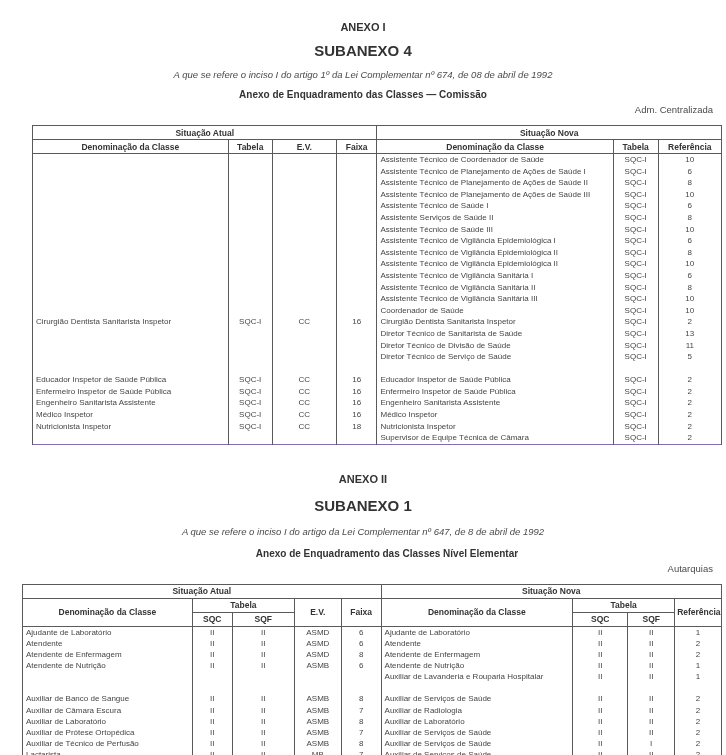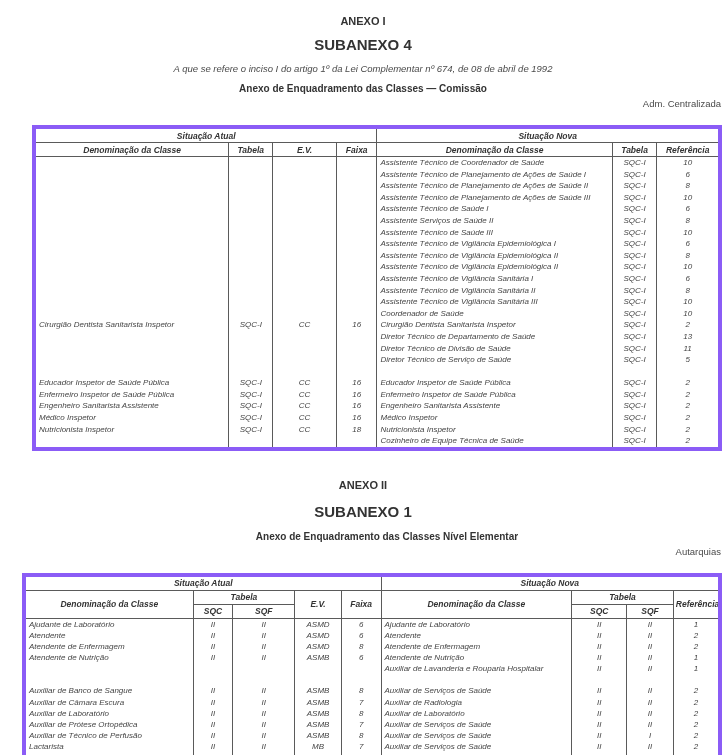--- a/index.html
+++ b/index.html
@@ -3,31 +3,31 @@
 <meta charset="utf-8">
 <style>
   html,body{margin:0;padding:0;}
   body{
     width:726px;height:755px;overflow:hidden;
     background:#ffffff;color:#3f3f3f;
     font-family:"Liberation Sans","DejaVu Sans",sans-serif;
     -webkit-font-smoothing:antialiased;
   }
   .center{text-align:center;}
-  .anexo-title{font-size:11px;font-weight:bold;color:#333;padding-top:15px;}
+  .anexo-title{font-size:11px;font-weight:bold;color:#333;padding-top:21px;}
   .subanexo-title{font-size:15px;font-weight:bold;color:#333;margin-top:9px;}
   .ref-line{font-size:9.5px;color:#4a4a4a;margin-top:10px;font-style:italic;}
   .table-title{font-size:10px;font-weight:bold;color:#333;margin-top:9px;}
-  .scope{font-size:9.5px;color:#4a4a4a;text-align:right;padding-right:5px;margin-top:4px;}
+  .scope{font-size:9.5px;color:#4a4a4a;text-align:right;padding-right:13px;margin-top:4px;}
   .s2 .anexo-title{padding-top:0;margin-top:28px;}
   .s2 .subanexo-title{margin-top:12px;}
   .s2 .ref-line{margin-top:12px;}
   .s2 .table-title{margin-top:11px;padding-left:48px;}
 
-  table{border-collapse:collapse;table-layout:fixed;border:4px solid #8b5cf6;margin-top:16px;font-style:italic;}
+  table{border-collapse:collapse;table-layout:fixed;border:1px solid #8b5cf6;margin-top:10px;}
   #table1{width:690px;margin-left:32px;}
   #table2{width:700px;margin-left:22px;}
   th{
     border:1px solid #5a5a5a;font-size:8.5px;font-weight:bold;color:#333;
     padding:1px 2px;height:11px;line-height:10px;text-align:center;
     overflow:hidden;white-space:nowrap;
   }
   td{
     border-left:1px solid #5a5a5a;border-right:1px solid #5a5a5a;
     border-top:none;border-bottom:none;
@@ -206,21 +206,21 @@
           <td>16</td>
           <td class="tl">Cirurgião Dentista Sanitarista Inspetor</td>
           <td>SQC-I</td>
           <td>2</td>
         </tr>
         <tr>
           <td class="tl">&nbsp;</td>
           <td>&nbsp;</td>
           <td>&nbsp;</td>
           <td>&nbsp;</td>
-          <td class="tl">Diretor Técnico de Departamento de Saúde</td>
+          <td class="tl">Diretor Técnico de Sanitarista de Saúde</td>
           <td>SQC-I</td>
           <td>13</td>
         </tr>
         <tr>
           <td class="tl">&nbsp;</td>
           <td>&nbsp;</td>
           <td>&nbsp;</td>
           <td>&nbsp;</td>
           <td class="tl">Diretor Técnico de Divisão de Saúde</td>
           <td>SQC-I</td>
@@ -287,31 +287,32 @@
           <td>18</td>
           <td class="tl">Nutricionista Inspetor</td>
           <td>SQC-I</td>
           <td>2</td>
         </tr>
         <tr>
           <td class="tl">&nbsp;</td>
           <td>&nbsp;</td>
           <td>&nbsp;</td>
           <td>&nbsp;</td>
-          <td class="tl">Cozinheiro de Equipe Técnica de Saúde</td>
+          <td class="tl">Supervisor de Equipe Técnica de Câmara</td>
           <td>SQC-I</td>
           <td>2</td>
         </tr>
       </tbody>
   </table>
 </div>
 
 <div class="section s2">
   <div class="anexo-title center">ANEXO II</div>
   <div class="subanexo-title center">SUBANEXO 1</div>
+  <div class="ref-line center">A que se refere o inciso I do artigo da Lei Complementar nº 647, de 8 de abril de 1992</div>
   <div class="table-title center">Anexo de Enquadramento das Classes Nível Elementar</div>
   <div class="scope">Autarquias</div>
 
   <table id="table2">
     <colgroup>
       <col style="width:24.3%">
         <col style="width:5.7%">
         <col style="width:8.9%">
         <col style="width:6.7%">
         <col style="width:5.7%">

